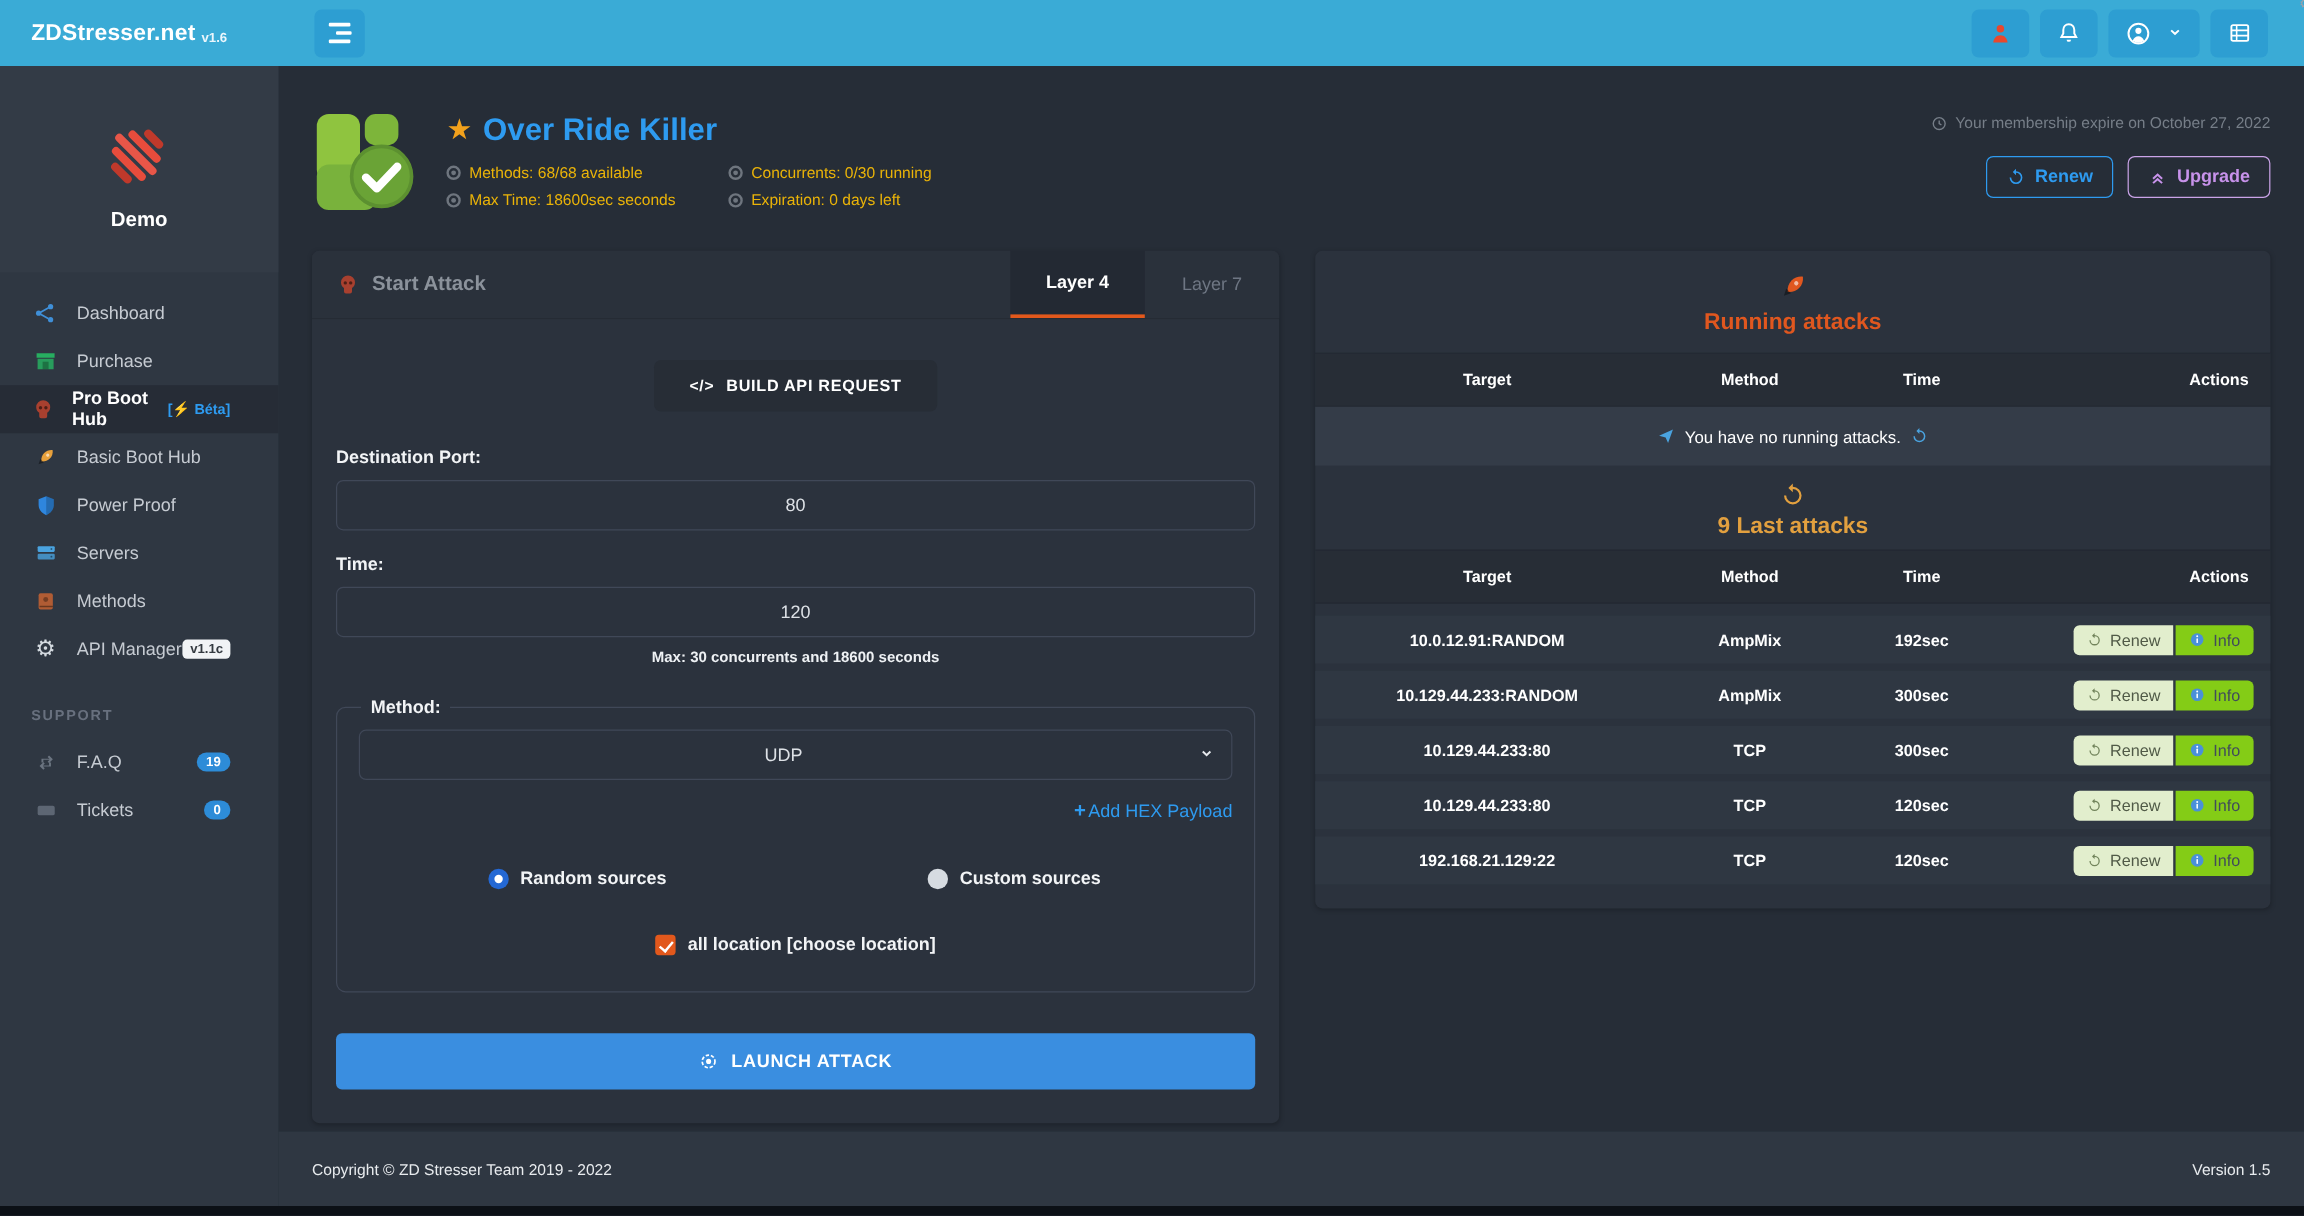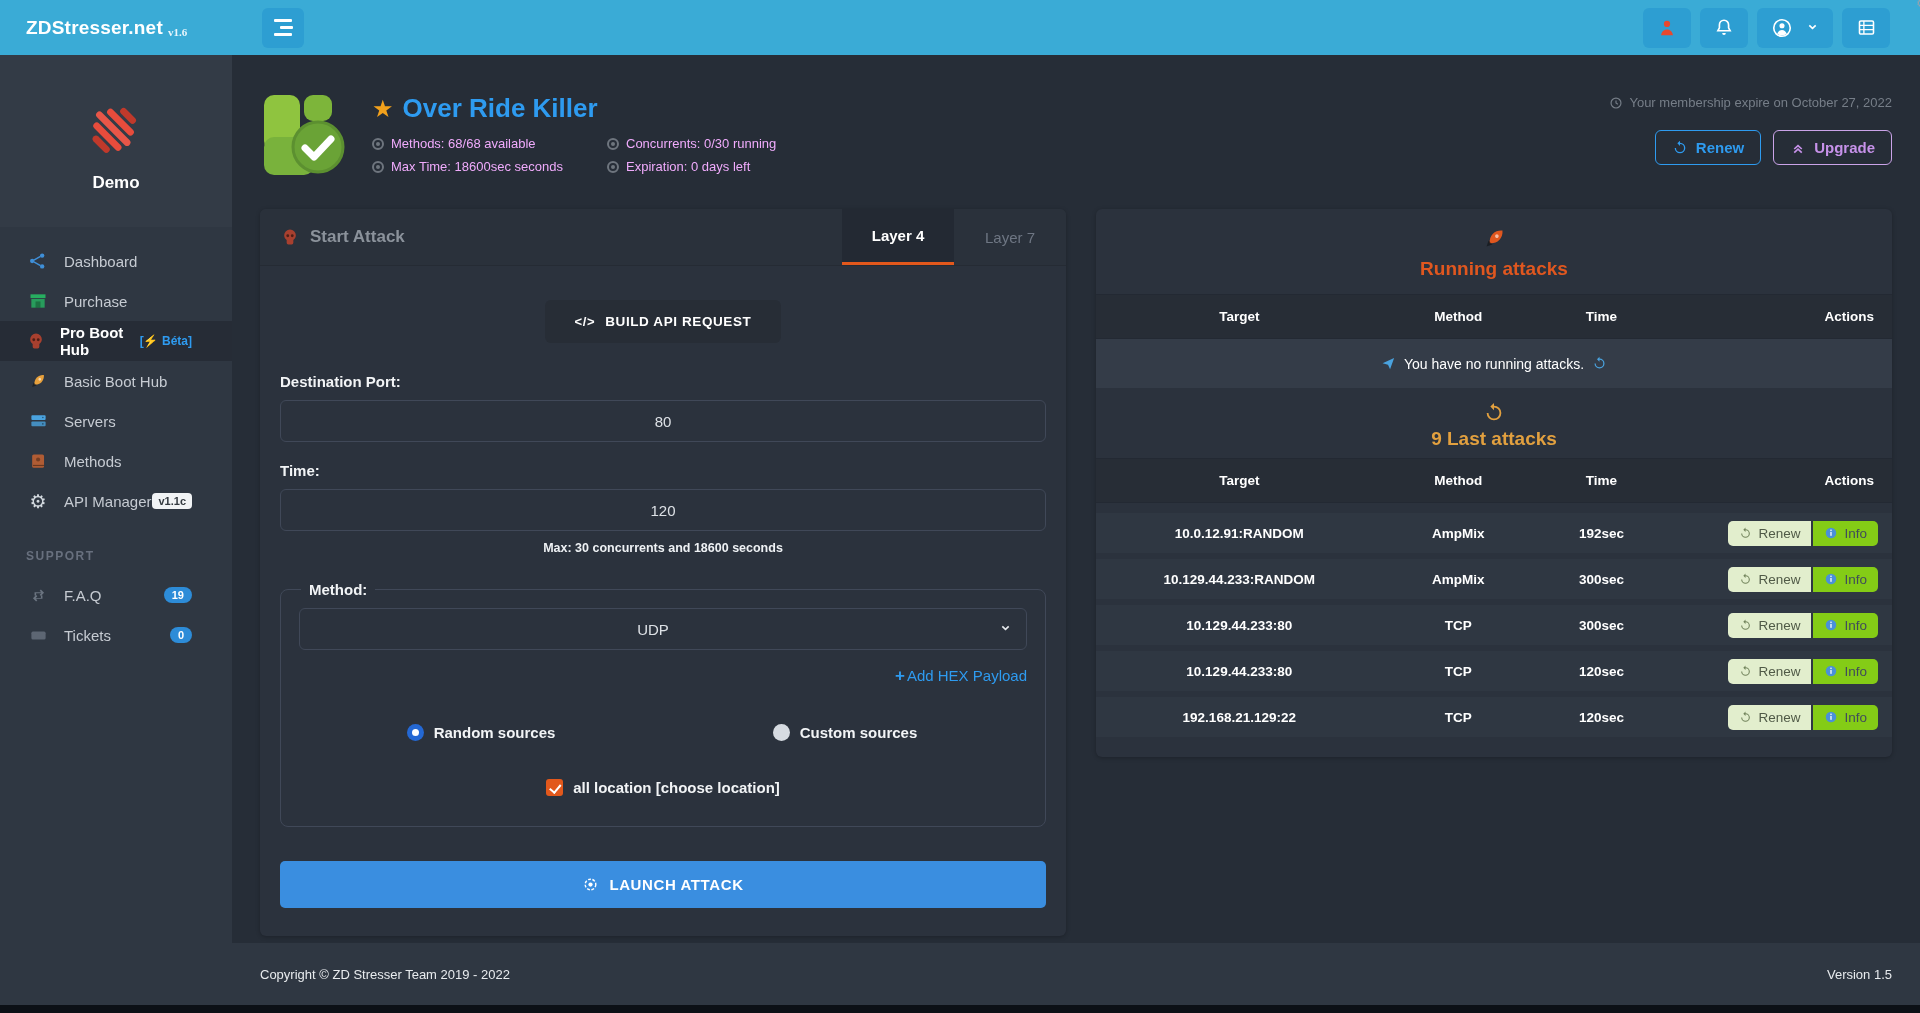--- a/index.html
+++ b/index.html
@@ -4,21 +4,21 @@
 <style>
   html,body{margin:0;padding:0;background:#0c1016;}
   *{box-sizing:border-box;}
   body{font-family:"Liberation Sans",sans-serif;-webkit-font-smoothing:antialiased;}
   .page{width:1920px;height:1005px;display:flex;flex-direction:column;background:#262d37;overflow:hidden;}
 
   
   .navbar{height:55px;flex:0 0 55px;background:#3aabd6;display:flex;align-items:center;}
   .brand-area{width:232px;padding-left:26px;display:flex;align-items:baseline;gap:5px;}
   .brand{color:#fff;font-size:19px;font-weight:bold;letter-spacing:.2px;}
-  .brand-ver{color:#eaf6fc;font-size:11px;font-weight:bold;position:relative;top:2px;font-family:Liberation Serif, serif;}
+  .brand-ver{color:#eaf6fc;font-size:11px;font-weight:bold;position:relative;top:2px;}
   .nav-btn{background:#2d9ed2;border:none;border-radius:6px;height:40px;display:flex;align-items:center;justify-content:center;cursor:pointer;}
   .hamburger{width:42px;margin-left:30px;flex-direction:column;gap:4px;}
   .hamburger .bar{width:18px;height:3px;background:#fff;border-radius:1px;}
   .hamburger .bar.mid{width:13px;align-self:flex-start;margin-left:12px;}
   .nav-right{margin-left:auto;display:flex;gap:9px;margin-right:30px;}
   .nav-right .nav-btn{width:48px;}
   .nav-btn.wide{width:76px;gap:12px;}
   .ic{display:inline-block;vertical-align:middle;}
 
   
@@ -40,21 +40,21 @@
 
   
   .main-col{flex:1;display:flex;flex-direction:column;min-width:0;}
   .content{flex:1;padding:0 28px;}
   .profile-header{margin-top:36px;display:flex;align-items:flex-start;gap:24px;}
   .ph-text{padding-top:2px;}
   .title-row{display:flex;align-items:center;gap:9px;}
   .star{color:#f2a11c;font-size:24px;line-height:1;}
   .page-title{color:#2e9bf0;font-size:26px;font-weight:bold;}
   .stats{margin-top:12px;display:grid;grid-template-columns:235px 250px;row-gap:8px;}
-  .stat{display:flex;align-items:center;gap:7px;color:#f0abfc;font-size:13px;}
+  .stat{display:flex;align-items:center;gap:7px;color:#eab308;font-size:13px;}
   .dot-icon{width:12px;height:12px;border-radius:50%;border:2px solid #6e757e;position:relative;flex:0 0 12px;}
   .dot-icon::after{content:"";position:absolute;left:2px;top:2px;width:4px;height:4px;border-radius:50%;background:#6e757e;}
   .ph-right{margin-left:auto;text-align:right;padding-top:4px;}
   .membership{color:#767e88;font-size:13px;display:flex;align-items:center;gap:6px;justify-content:flex-end;text-align:right;}
   .ph-buttons{margin-top:20px;display:flex;gap:12px;justify-content:flex-end;}
   .btn-outline{display:flex;align-items:center;gap:8px;background:transparent;border-radius:6px;padding:8px 16px;font-size:15px;font-weight:bold;cursor:pointer;font-family:inherit;}
   .btn-renew-top{border:1px solid #2e9bf0;color:#2e9bf0;}
   .btn-upgrade-top{border:1px solid #caa3e8;color:#c792ea;}
 
   .cards-row{margin-top:30px;display:flex;gap:30px;align-items:flex-start;}
@@ -296,20 +296,28 @@
         <div class="side-item">
           <span class="si-icon">
               <svg class="ic" width="20" height="20" style="color:#e8a13c">
                 <use href="#i-rocket"></use>
               </svg>
             </span>
           <span>Basic Boot Hub</span>
         </div>
         <div class="side-item">
           <span class="si-icon">
+              <svg class="ic" width="19" height="19" style="color:#2e86de">
+                <use href="#i-shield"></use>
+              </svg>
+            </span>
+          <span>Power Proof</span>
+        </div>
+        <div class="side-item">
+          <span class="si-icon">
               <svg class="ic" width="19" height="19" style="color:#4aa3df">
                 <use href="#i-server"></use>
               </svg>
             </span>
           <span>Servers</span>
         </div>
         <div class="side-item">
           <span class="si-icon">
               <svg class="ic" width="19" height="19" style="color:#b05c34">
                 <use href="#i-book"></use>

